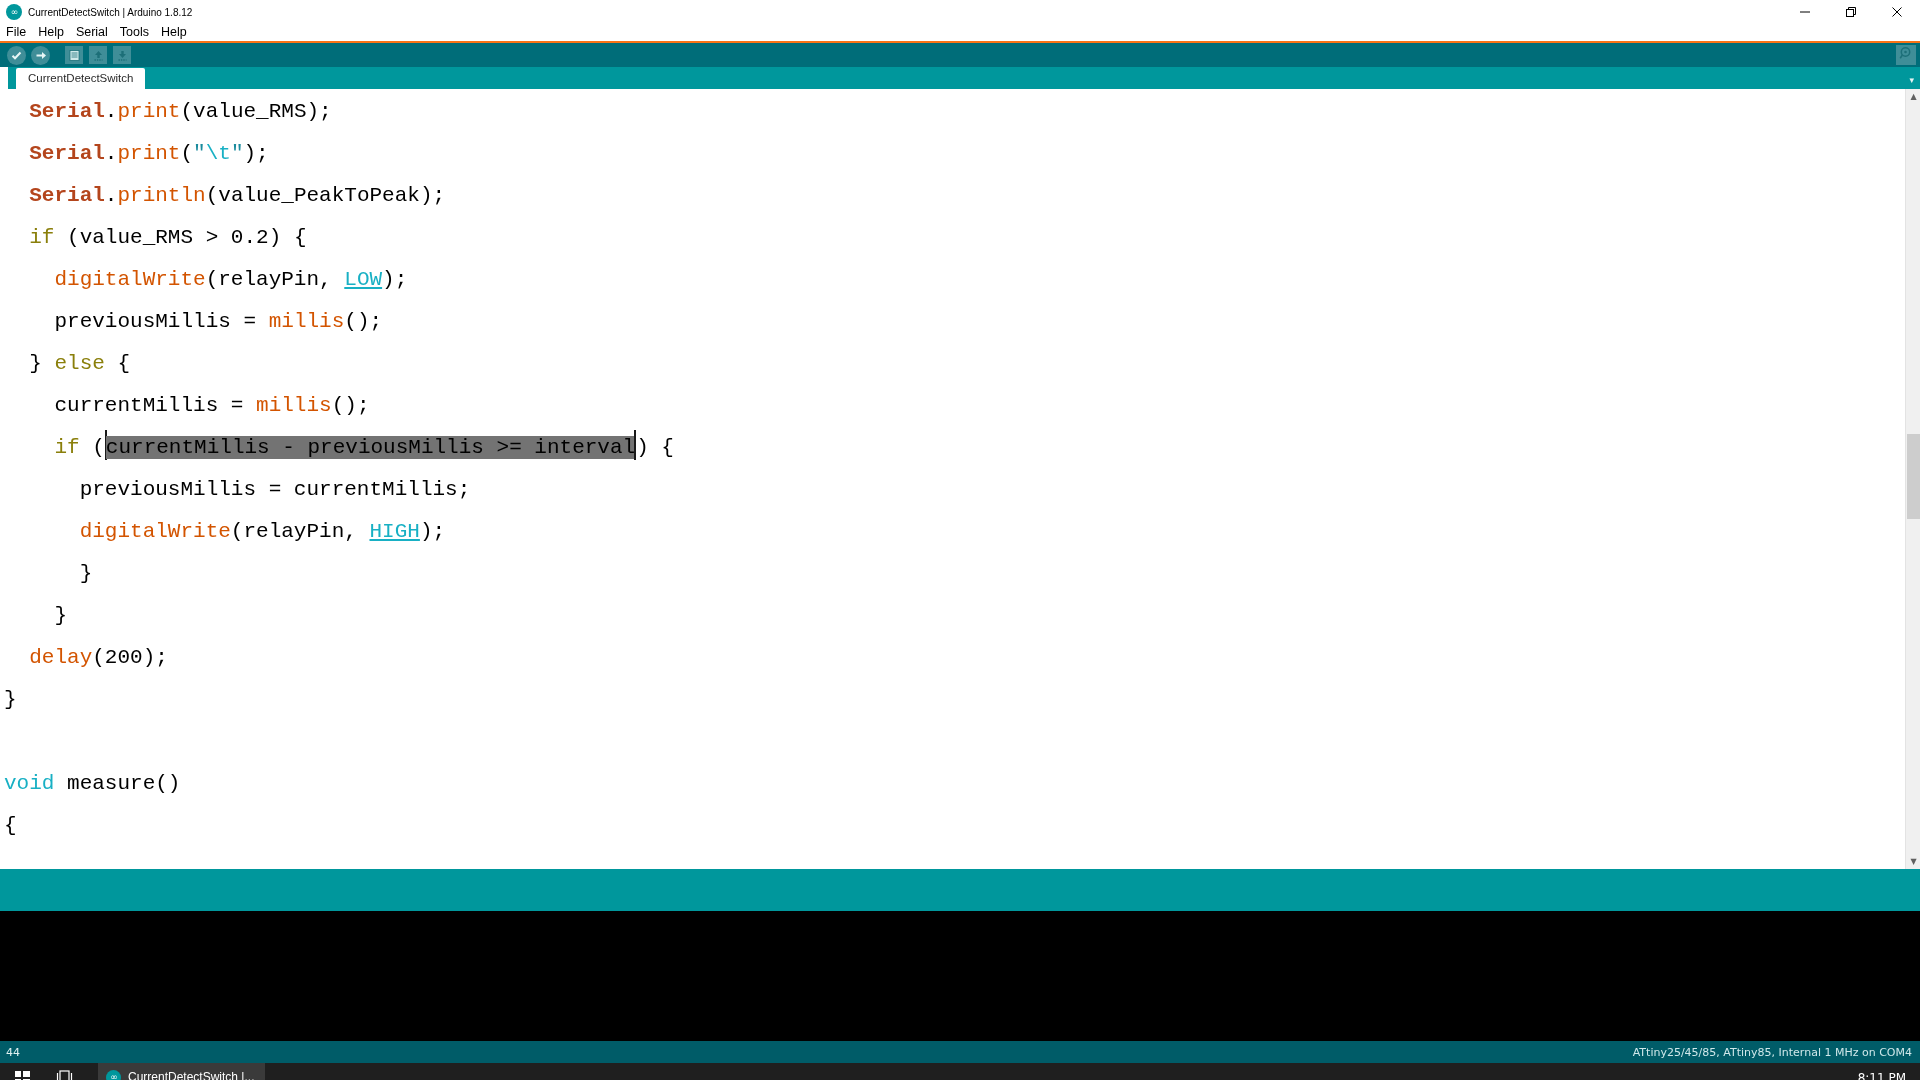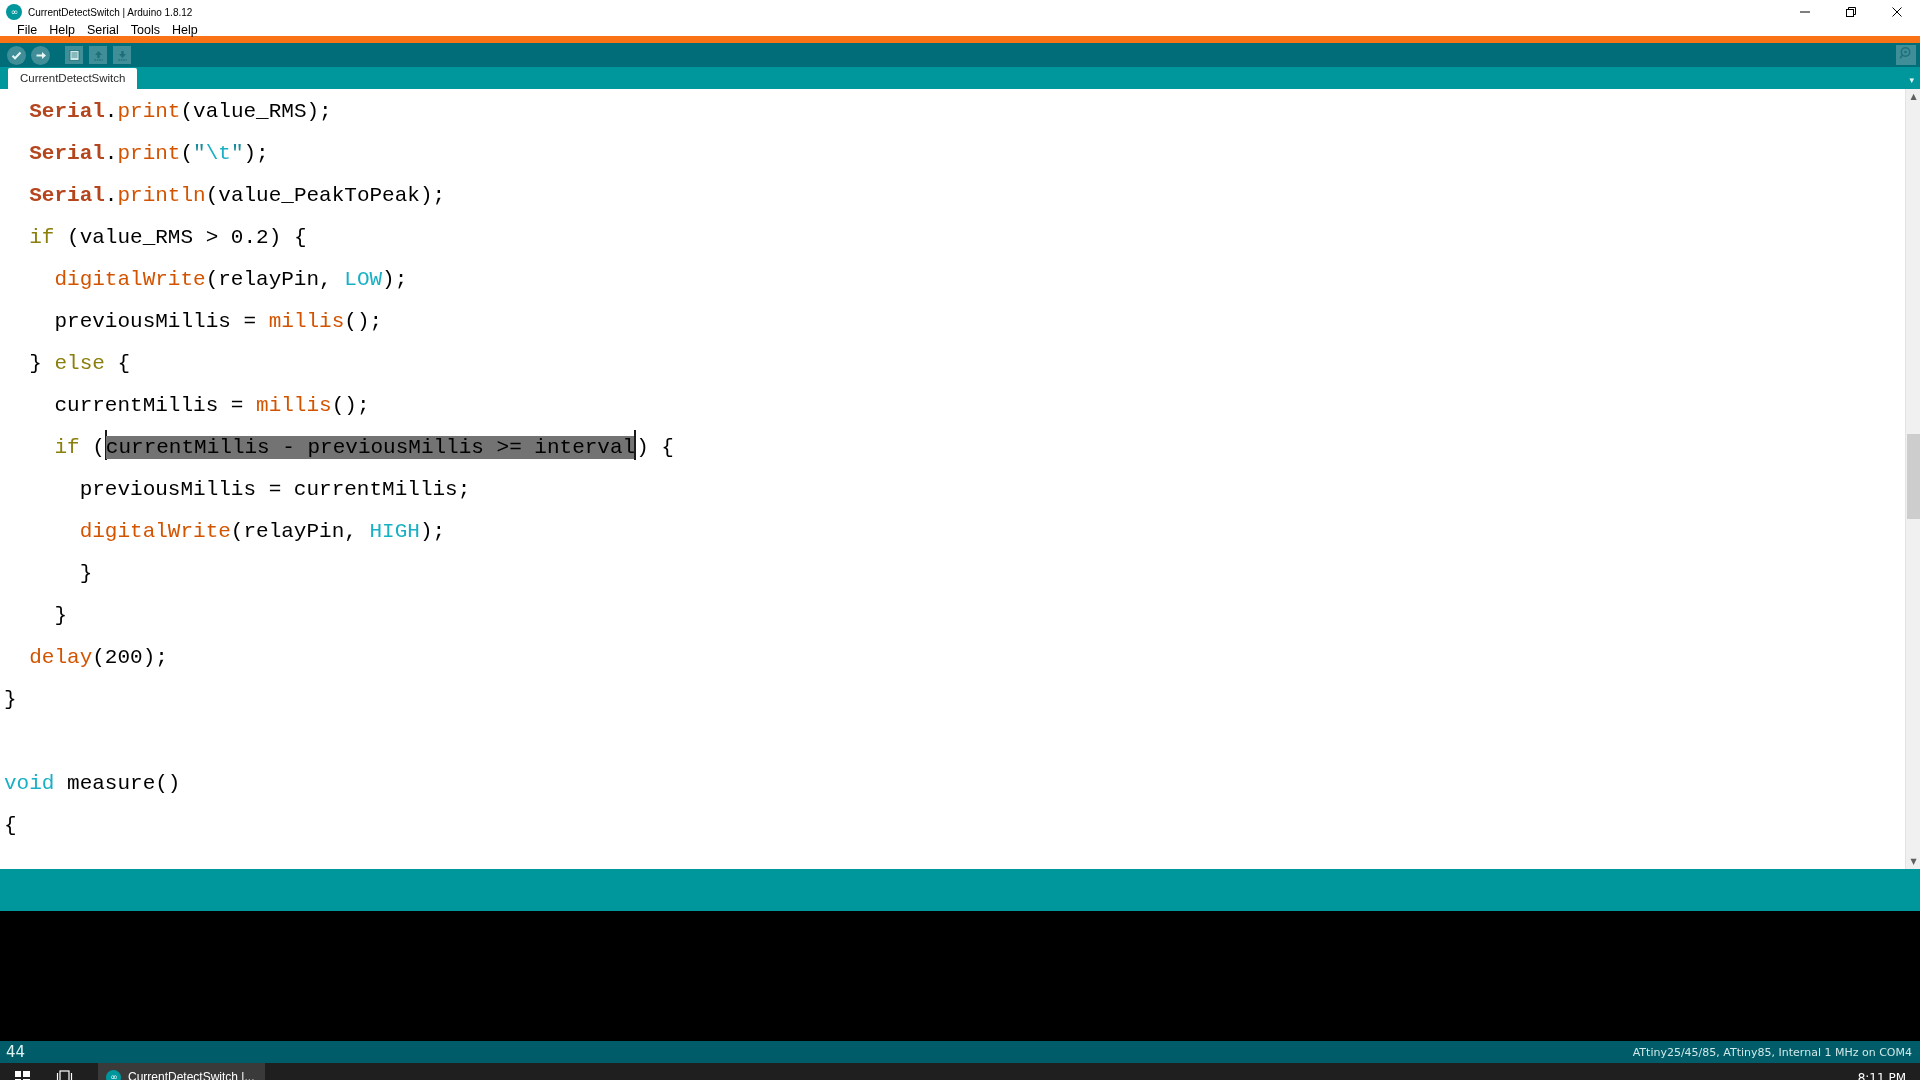--- a/index.html
+++ b/index.html
@@ -37,22 +37,22 @@
   .winbtn {
     width: 46px; height: 24px;
     display: flex; align-items: center; justify-content: center;
     color: #000; font-size: 13px; font-family: "DejaVu Sans", sans-serif;
   }
   .winbtn svg { display: block; }
 
   
   .menubar {
     height: 19px; background: #ffffff;
-    display: flex; align-items: center; padding-left: 11px;
-    border-bottom: 7px solid #f97316;
+    display: flex; align-items: center; padding-left: 0;
+    border-bottom: 2px solid #f97316;
   }
   .menuitem {
     font-size: 12.5px; color: #000; padding: 0 6px; line-height: 19px;
     white-space: nowrap;
   }
 
   
   .toolbar {
     height: 24px; background: #006d79;
     display: flex; align-items: center; padding-left: 4px;
@@ -72,21 +72,21 @@
   }
   .serial-btn {
     position: absolute; right: 4px; top: 2px;
     width: 20px; height: 20px; background: #3f8e98;
     display: flex; align-items: center; justify-content: center;
   }
 
   
   .tabstrip {
     height: 22px; background: #00979c;
-    display: flex; align-items: flex-end; position: relative;
+    display: flex; align-items: flex-end; position: relative; margin-left: 8px;
   }
   .tab {
     background: #ffffff; color: #2b2b2b;
     font-size: 11.5px;
     padding: 3px 12px 4px 12px;
     margin-left: 8px;
     border-radius: 2px 2px 0 0;
     line-height: 14px; white-space: nowrap;
   }
   .tab-arrow {
@@ -106,21 +106,21 @@
     font-size: 21px;
     line-height: 42px;
     white-space: pre;
     color: #000000;
     padding-top: 2px;
     padding-left: 4px;
   }
   .code .ln { height: 42px; }
   .kw       { color: #8a7f0b; }           
   .type     { color: #18b0c4; font-family: Liberation Mono, monospace; }           
-  .const    { color: #18b0c4; }           
+  .const    { color: #18b0c4; text-decoration: underline; }           
   .func     { color: #d35400; }           
   .obj      { color: #b4451c; font-weight: bold; } 
   .str      { color: #1a8b9d; }
   .esc      { color: #18b0c4; }
   .plain    { color: #000000; }
 
   .sel {
     background: #737373;
     color: #000000;
     box-shadow: 0 0 0 0 transparent;
@@ -158,21 +158,21 @@
   .console-top { height: 42px; background: #00979c; }
   .console-body { height: 130px; background: #000000; }
 
   
   .statusbar {
     height: 22px; background: #005c68;
     display: flex; align-items: center;
     position: relative;
   }
   .status-line {
-    color: #dff1f1; font-size: 15px; padding-left: 6px;
+    color: #dff1f1; font-size: 11px; padding-left: 6px;
     font-family: "DejaVu Sans", sans-serif;
   }
   .status-board {
     position: absolute; right: 8px;
     color: #cfe8ea; font-size: 11px;
     font-family: "DejaVu Sans", sans-serif; white-space: nowrap;
   }
 
   
   .taskbar {

